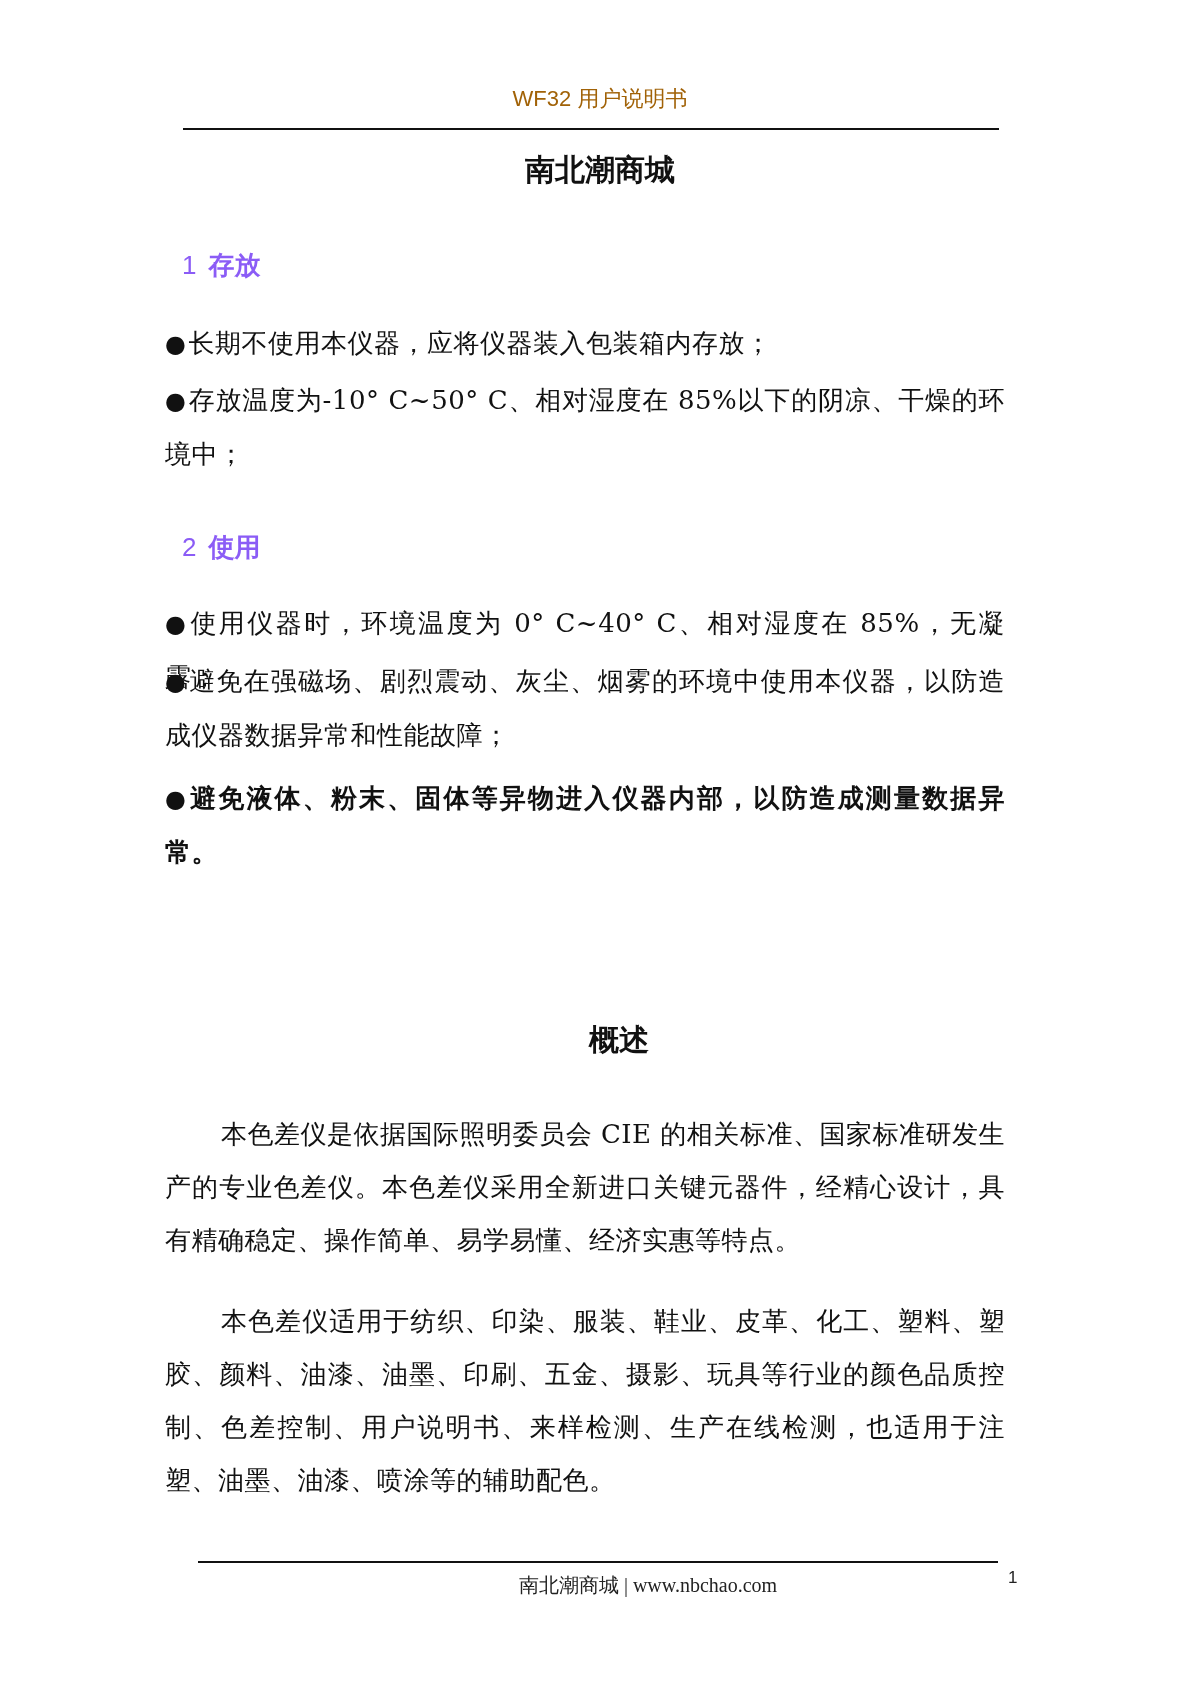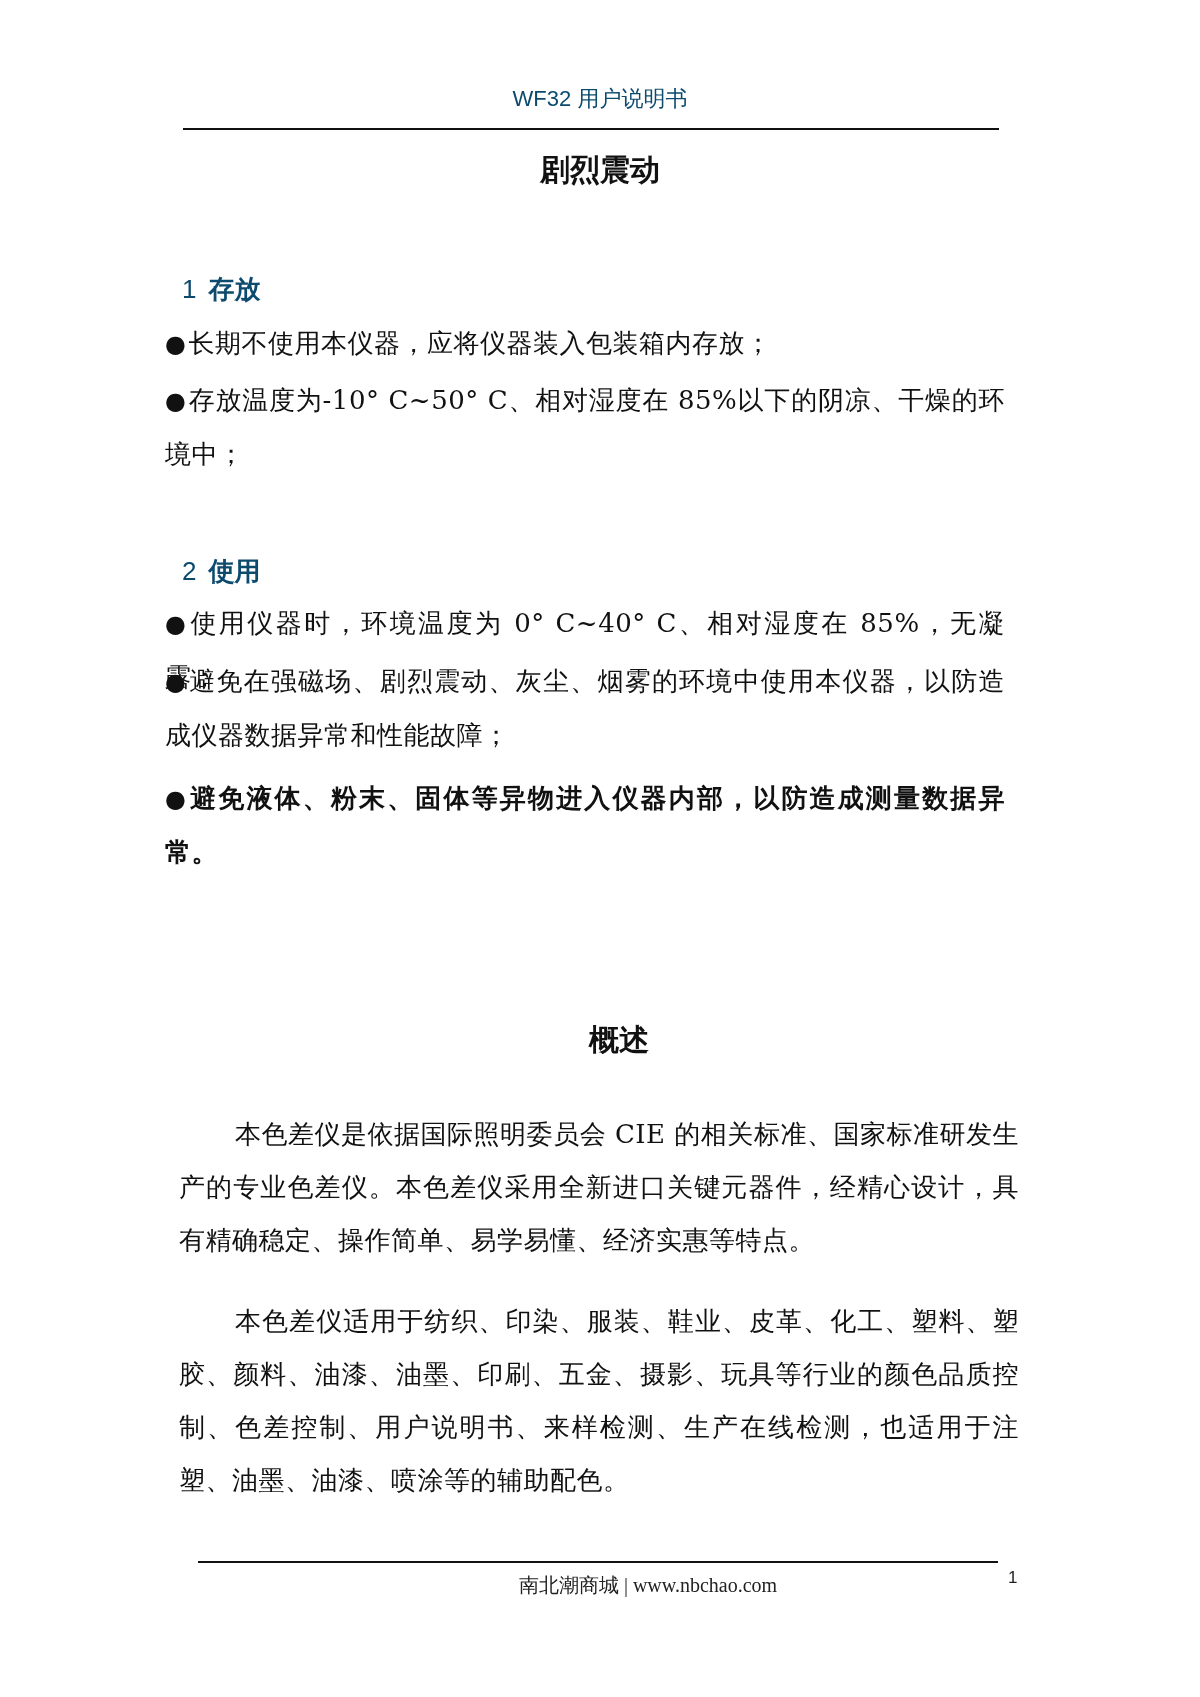--- a/index.html
+++ b/index.html
@@ -16,21 +16,21 @@
     color: #111111;
   }
   .page-header {
     position: absolute;
     left: 0;
     top: 84px;
     width: 1200px;
     text-align: center;
     font-family: "Liberation Sans", "DejaVu Sans", sans-serif;
     font-size: 22px;
-    color: #0c4a6e;
+    color: #a16207;
   }
   .header-rule {
     position: absolute;
     left: 183px;
     top: 128px;
     width: 816px;
     height: 2px;
     background: #111;
   }
   .section-title {
@@ -42,41 +42,39 @@
     font-weight: bold;
     font-size: 30px;
     color: #111;
   }
   .subheading {
     position: absolute;
     left: 182px;
     font-family: "DejaVu Sans", "Liberation Sans", sans-serif;
     font-size: 26px;
     font-weight: bold;
-    color: #0c4a6e;
-    margin-top: 24px;
+    color: #8b5cf6;
   }
   .subheading .num {
     font-weight: normal;
     margin-right: 12px;
     font-family: "Liberation Sans", sans-serif;
   }
   .para {
     position: absolute;
     left: 165px;
     width: 840px;
     font-size: 26px;
     line-height: 53px;
     color: #111;
     text-align: justify;
     letter-spacing: 0.5px;
   }
   .para.indent {
     text-indent: 56px;
-    margin-left: 14px;
   }
   .bullet {
     font-family: "DejaVu Sans", sans-serif;
     font-size: 24px;
     margin-right: 2px;
   }
   .footer-rule {
     position: absolute;
     left: 198px;
     top: 1561px;
@@ -103,21 +101,21 @@
     font-size: 17px;
     color: #222;
   }
 </style>
 </head>
 <body>
 
 <div class="page-header">WF32 用户说明书</div>
 <div class="header-rule"></div>
 
-<div class="section-title" style="top:150px;">剧烈震动</div>
+<div class="section-title" style="top:150px;">南北潮商城</div>
 
 <div class="subheading" style="top:248px;">
   <span class="num">1</span><span>存放</span>
 </div>
 
 <div class="para" style="top:317px;">
   <span class="bullet">●</span><span>长期不使用本仪器，应将仪器装入包装箱内存放；</span>
 </div>
 <div class="para" style="top:374px;">
   <span class="bullet">●</span><span>存放温度为-10° C~50° C、相对湿度在 85%以下的阴凉、干燥的环境中；</span>

